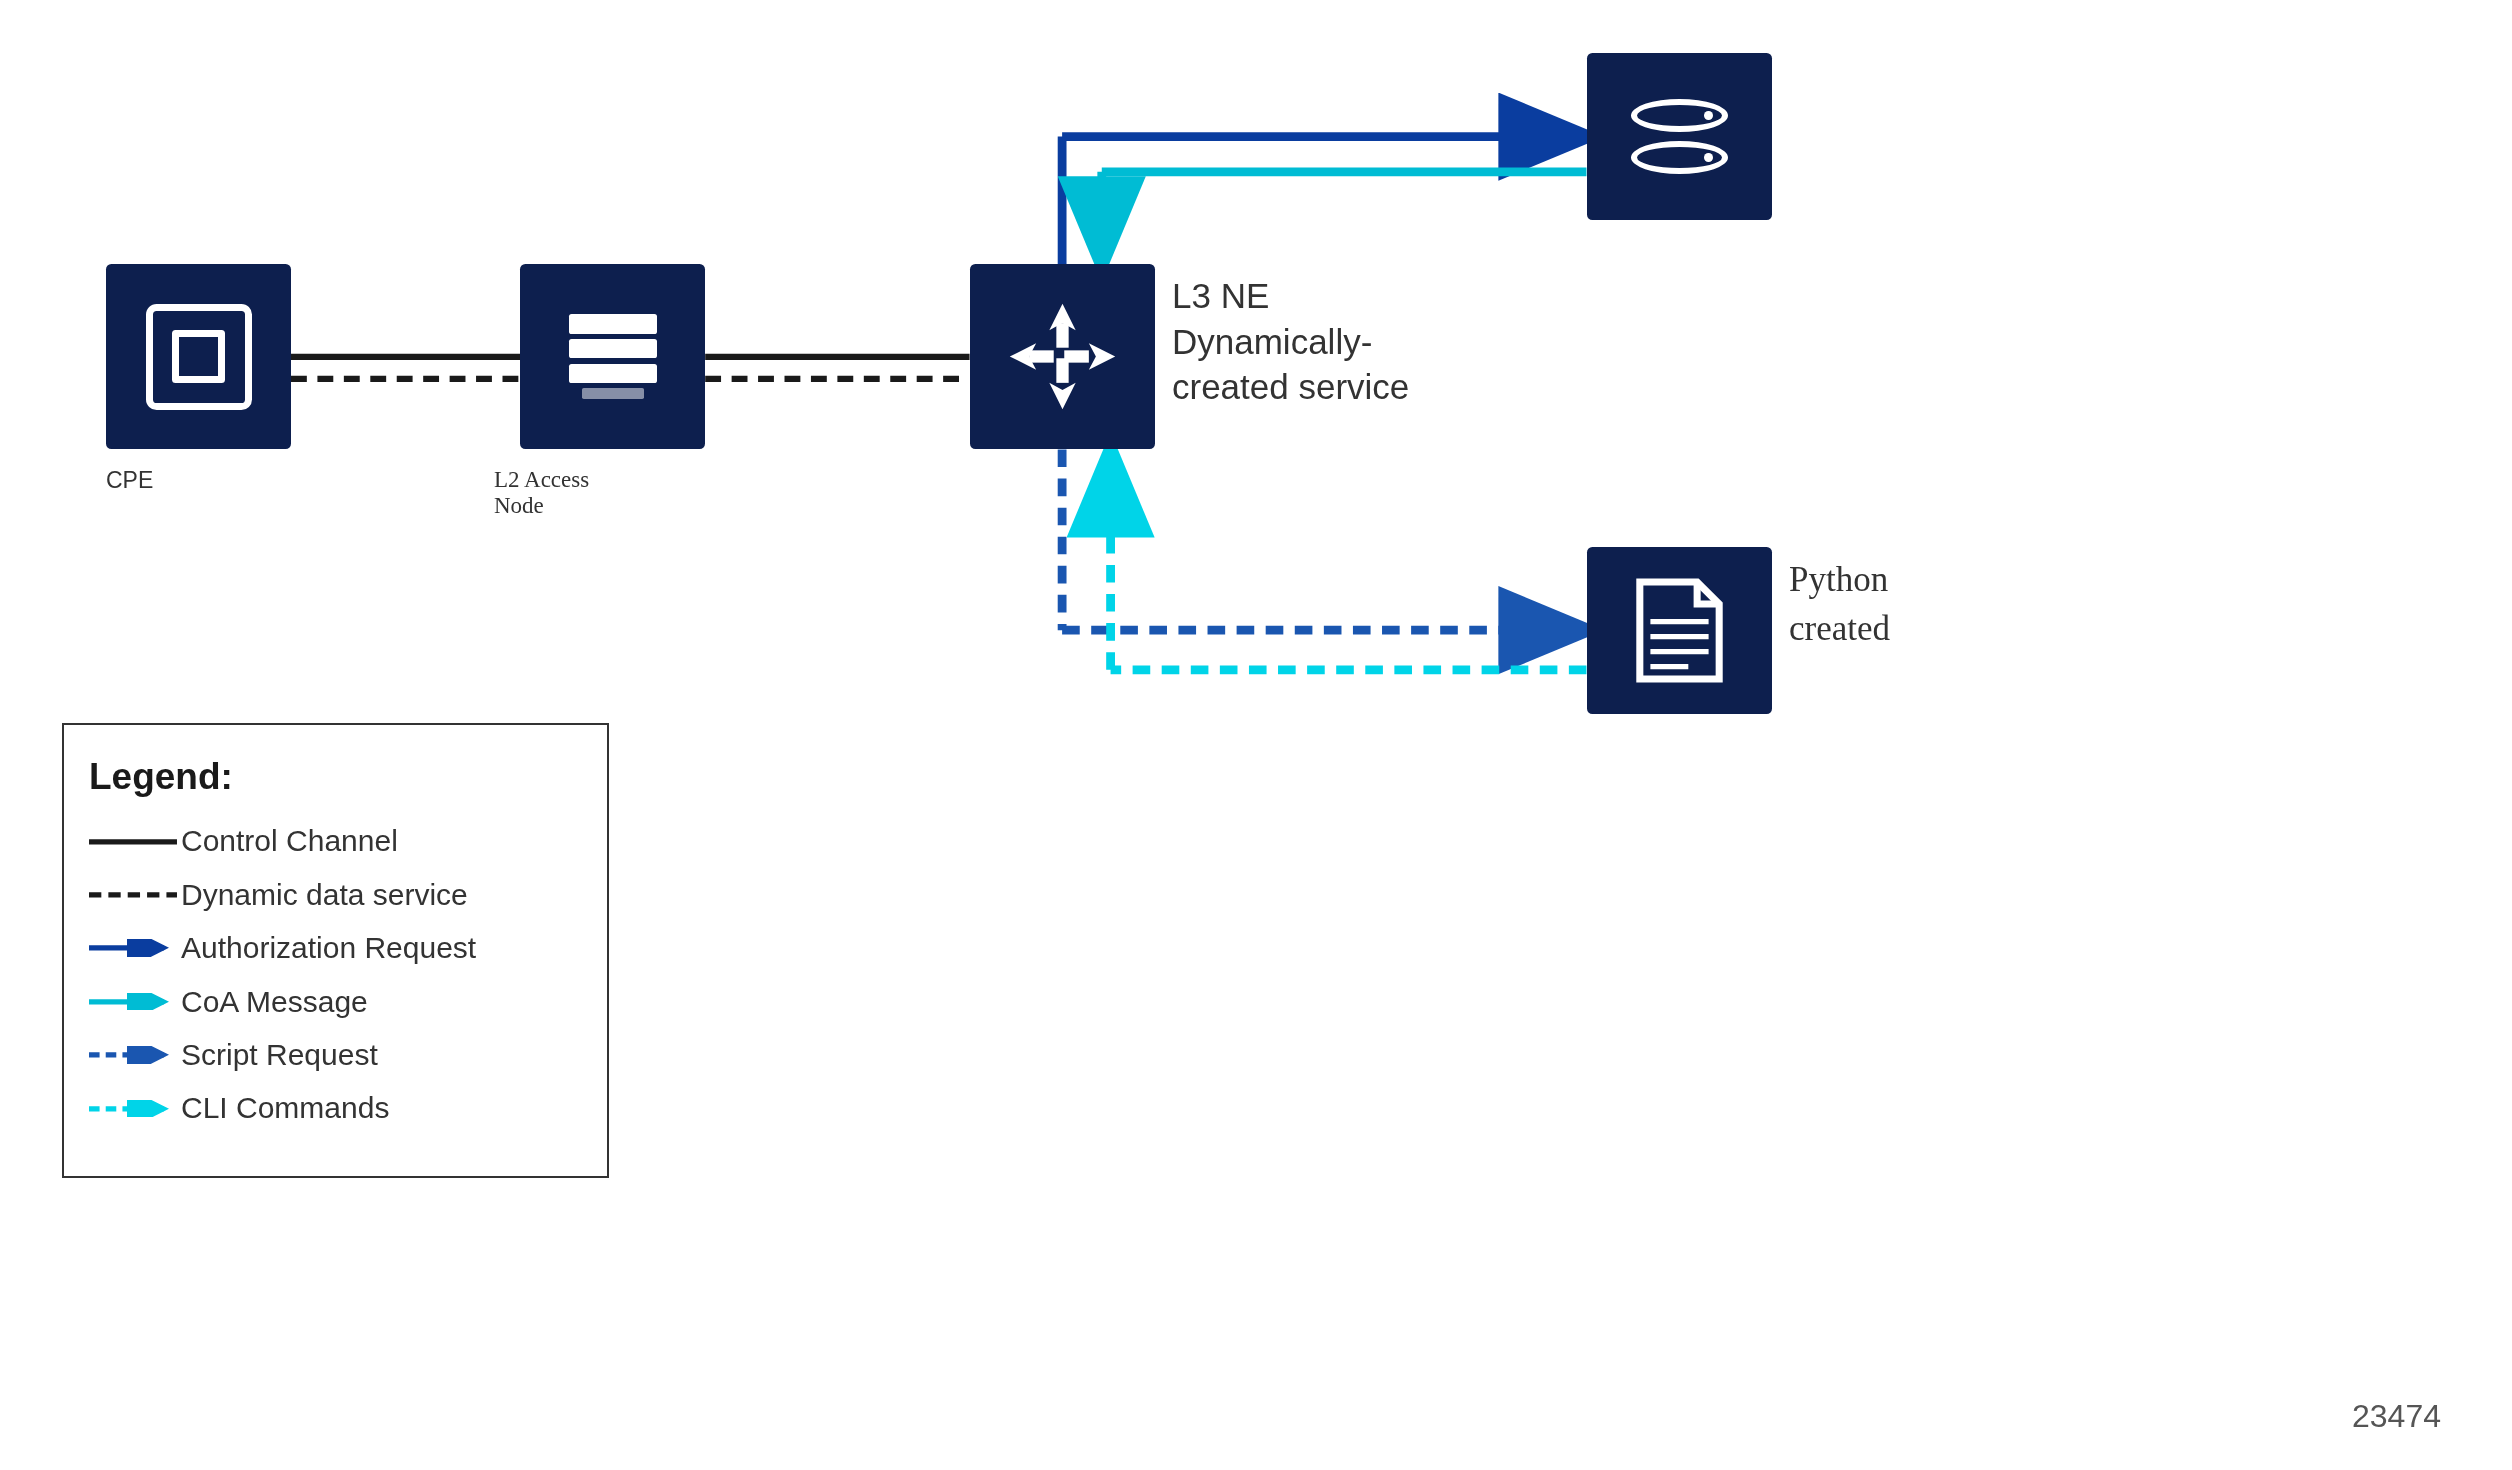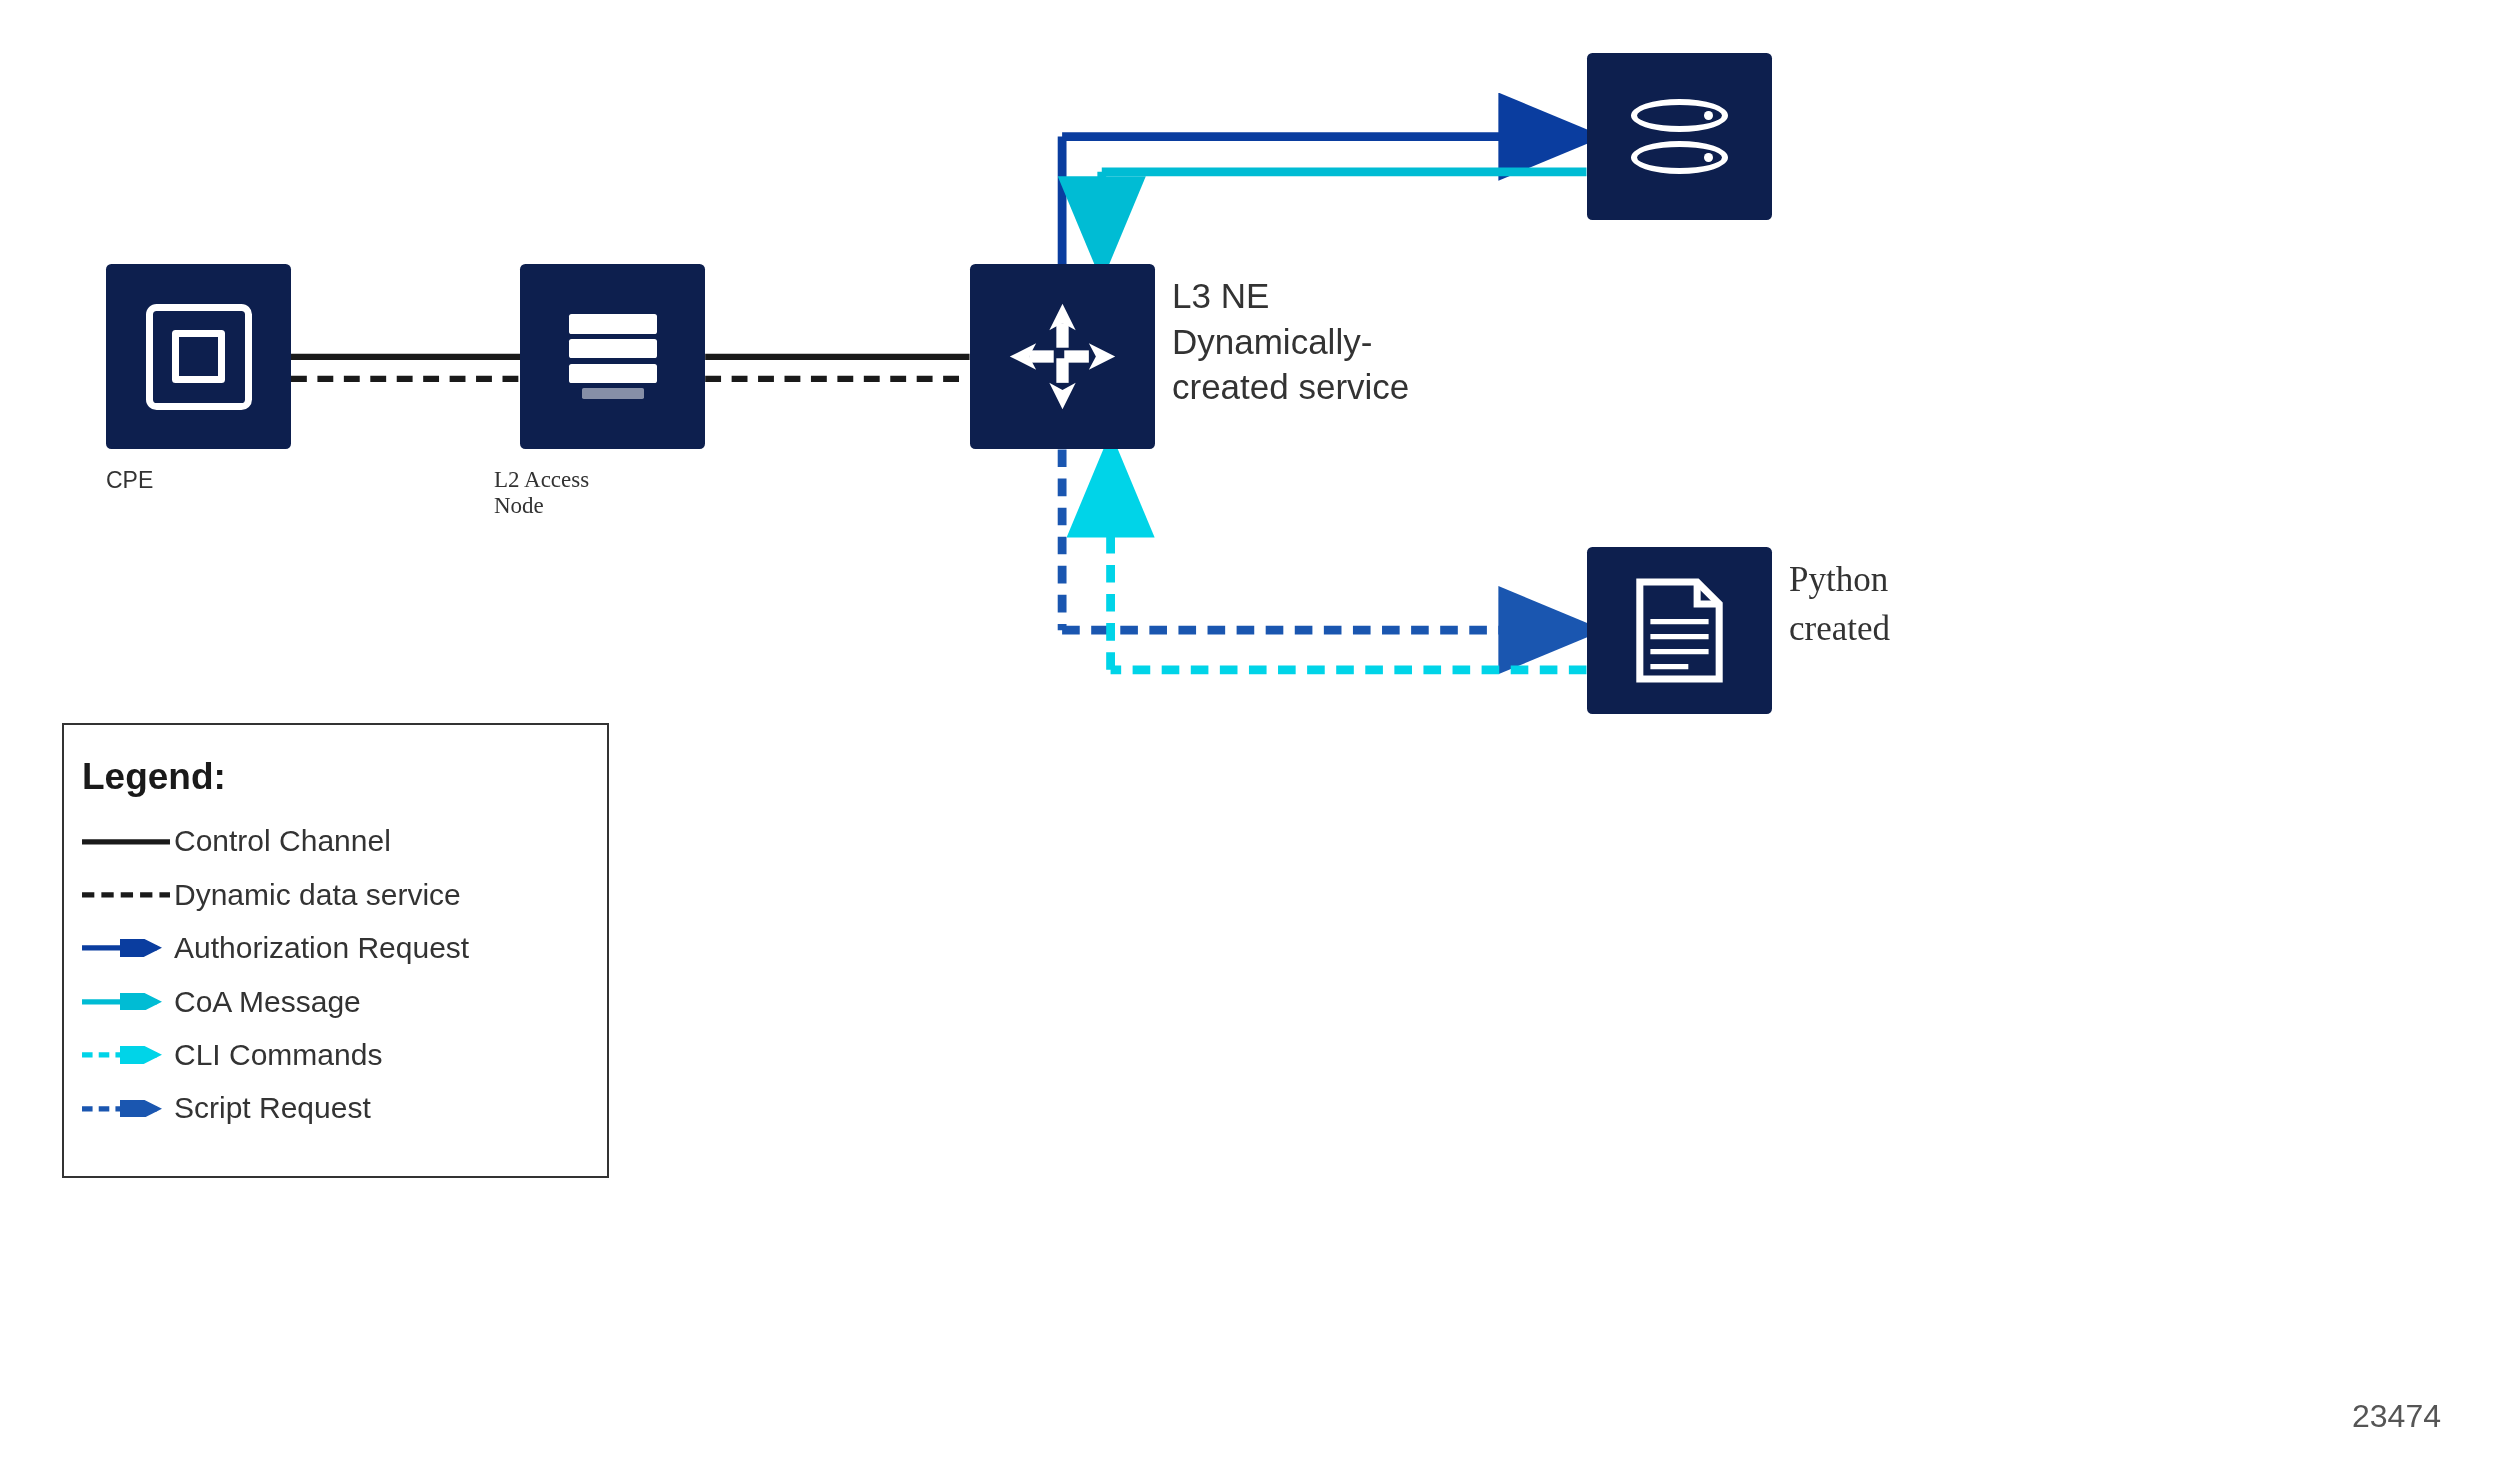--- a/index.html
+++ b/index.html
@@ -191,21 +191,21 @@
       pointer-events: none;
     }
 
     
     .legend-box {
       position: absolute;
       left: 62px;
       top: 723px;
       width: 547px;
       border: 2.6px solid #333333;
-      padding: 31px 18px;
+      padding: 31px 25px;
       background: #ffffff;
     }
 
     .legend-title {
       font-size: 37px;
       font-weight: 700;
       color: #1a1a1a;
       margin-bottom: 26.4px;
     }
 
@@ -395,42 +395,42 @@
               </marker>
             </defs>
         </svg>
       </div>
       <span class="legend-text">CoA Message</span>
     </div>
 
     <div class="legend-item">
       <div class="legend-line-container">
         <svg width="88" height="17.6" viewBox="0 0 100 20">
+            <line x1="0" y1="10" x2="85" y2="10" stroke="#1a56b0" stroke-width="6" stroke-dasharray="12,7" marker-end="url(#legArrowDBlue)"></line>
+        <defs>
+              <marker id="legArrowDBlue" markerWidth="8" markerHeight="8" refX="7" refY="4" orient="auto">
+                <polygon points="0 0, 8 4, 0 8" fill="#1a56b0"></polygon>
+              </marker>
+            </defs>
+        </svg>
+      </div>
+      <span class="legend-text">Script Request</span>
+    </div>
+
+    <div class="legend-item">
+      <div class="legend-line-container">
+        <svg width="88" height="17.6" viewBox="0 0 100 20">
             <line x1="0" y1="10" x2="85" y2="10" stroke="#00d4e8" stroke-width="6" stroke-dasharray="12,7" marker-end="url(#legArrowDCyan)"></line>
         <defs>
               <marker id="legArrowDCyan" markerWidth="8" markerHeight="8" refX="7" refY="4" orient="auto">
                 <polygon points="0 0, 8 4, 0 8" fill="#00d4e8"></polygon>
               </marker>
             </defs>
         </svg>
       </div>
       <span class="legend-text">CLI Commands</span>
     </div>
-
-    <div class="legend-item">
-      <div class="legend-line-container">
-        <svg width="88" height="17.6" viewBox="0 0 100 20">
-            <line x1="0" y1="10" x2="85" y2="10" stroke="#1a56b0" stroke-width="6" stroke-dasharray="12,7" marker-end="url(#legArrowDBlue)"></line>
-        <defs>
-              <marker id="legArrowDBlue" markerWidth="8" markerHeight="8" refX="7" refY="4" orient="auto">
-                <polygon points="0 0, 8 4, 0 8" fill="#1a56b0"></polygon>
-              </marker>
-            </defs>
-        </svg>
-      </div>
-      <span class="legend-text">Script Request</span>
-    </div>
   </div>
 
   <div class="page-number">23474</div>
 
 </div>
 
 
 </body></html>

